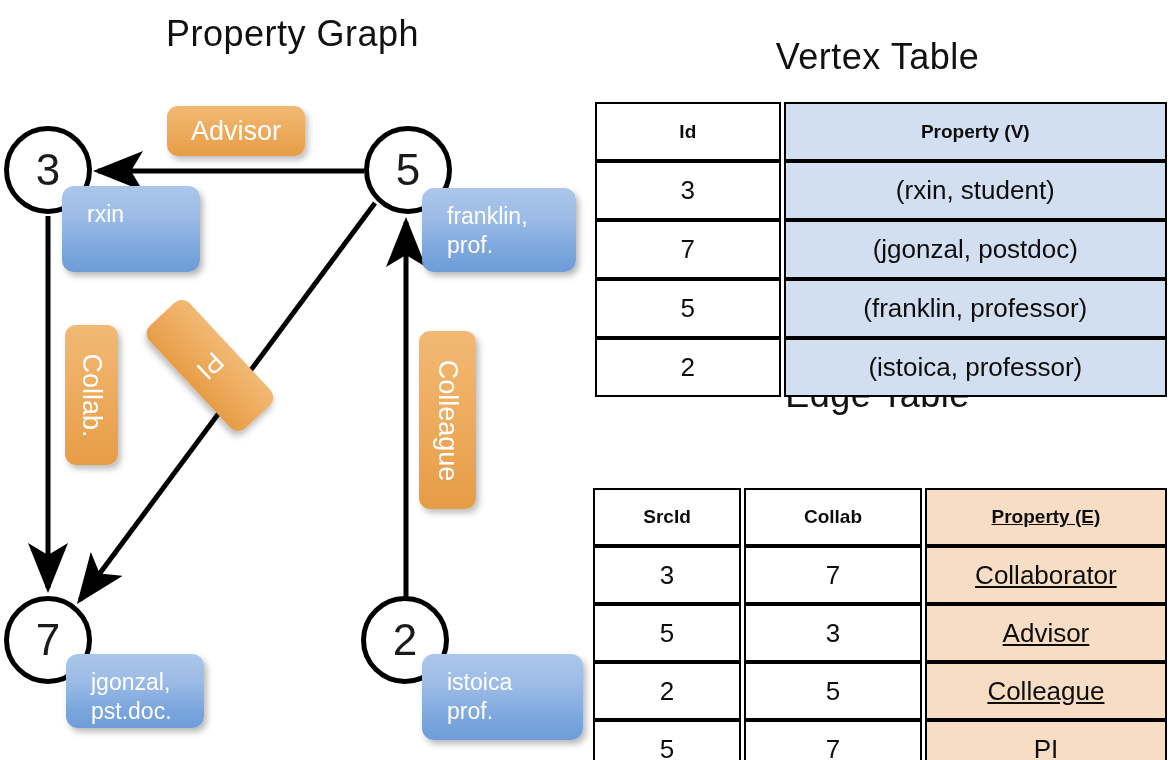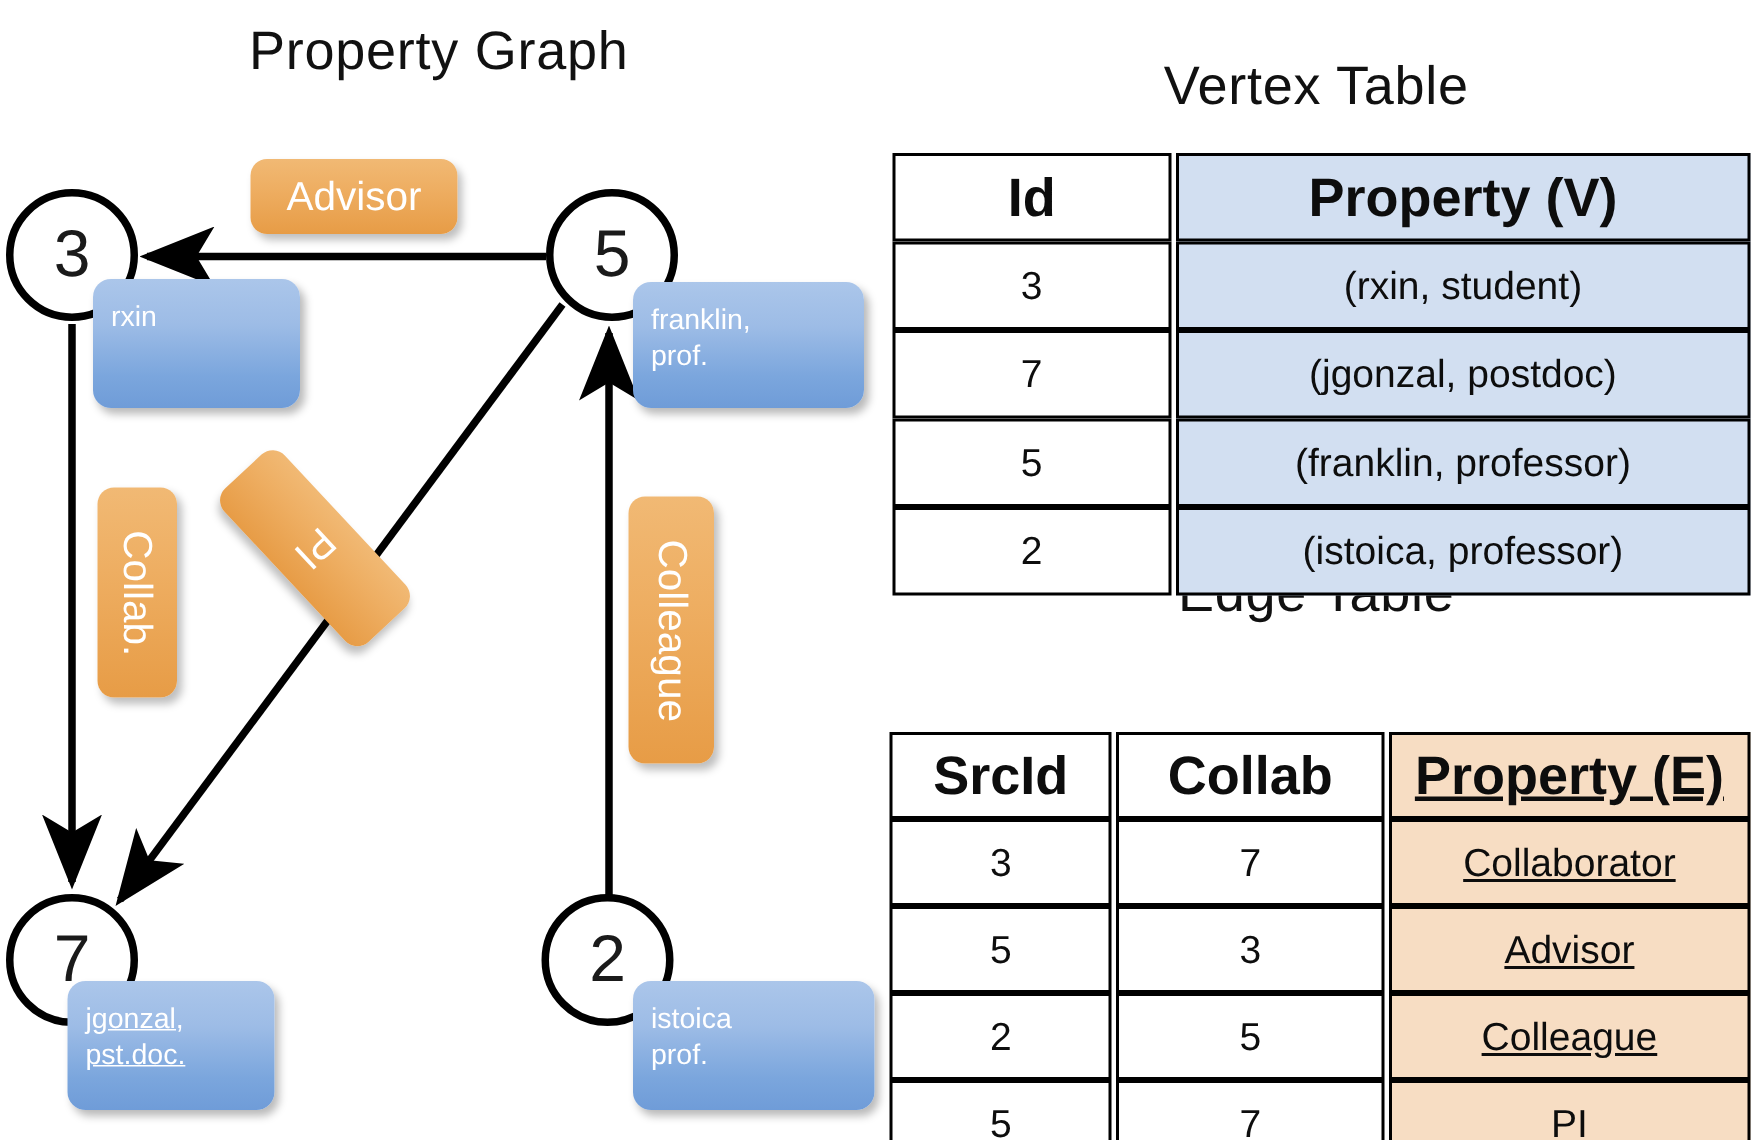--- a/index.html
+++ b/index.html
@@ -65,24 +65,24 @@
     font-family: "Liberation Sans", sans-serif;
   }
 
   
   .prop-box {
     position: absolute;
     border-radius: 12px;
     background: linear-gradient(to bottom, #abc6ea 0%, #9dbce6 35%, #7ba6dd 75%, #6f9cd8 100%);
     box-shadow: 3px 4px 6px rgba(0,0,0,0.28);
     color: #ffffff;
-    font-size: 19px;
+    font-size: 23px;
     font-weight: 300;
     line-height: 1.25;
-    padding: 14px 0 0 12px;
+    padding: 14px 0 0 25px;
     box-sizing: border-box;
     z-index: 8;
     font-family: "Liberation Sans", sans-serif;
   }
   .prop-box .l2 { display: block; }
 
   
   .edge-label {
     position: absolute;
     border-radius: 11px;
@@ -117,21 +117,21 @@
     border: 2px solid #000000;
     text-align: center;
     font-weight: 400;
     font-size: 26px;
     color: #0d0d0d;
     padding: 0;
     background: #ffffff;
   }
   table.data-table th {
     font-weight: 700;
-    font-size: 36px;
+    font-size: 19px;
     margin-top: 44px;
   }
   .cell-v { background: #d2dff1 !important; }
   .cell-e { background: #f7ddc3 !important; text-decoration: underline; }
 
   #vertex-table { left: 592px; top: 102px; }
   #vertex-table th.col-id, #vertex-table td.col-id   { width: 182px; height: 55px; }
   #vertex-table th.col-prop, #vertex-table td.col-prop { width: 380px; height: 55px; }
 
   #edge-table { left: 590px; top: 488px; }
@@ -175,21 +175,21 @@
     <span class="node-label">5</span>
   </div>
   <div class="prop-box" style="left:422px; top:188px; width:154px; height:84px;">
     <span class="l1">franklin,</span>
     <span class="l2">prof.</span>
   </div>
 
   <div class="node-circle" style="left:4px; top:596px;">
     <span class="node-label">7</span>
   </div>
-  <div class="prop-box" style="left:45px; top:654px; width:138px; height:86px;text-decoration:underline;">
+  <div class="prop-box" style="left:66px; top:654px; width:138px; height:74px;">
     <span class="l1">jgonzal,</span>
     <span class="l2">pst.doc.</span>
   </div>
 
   <div class="node-circle" style="left:361px; top:596px;">
     <span class="node-label">2</span>
   </div>
   <div class="prop-box" style="left:422px; top:654px; width:161px; height:86px;">
     <span class="l1">istoica</span>
     <span class="l2">prof.</span>

